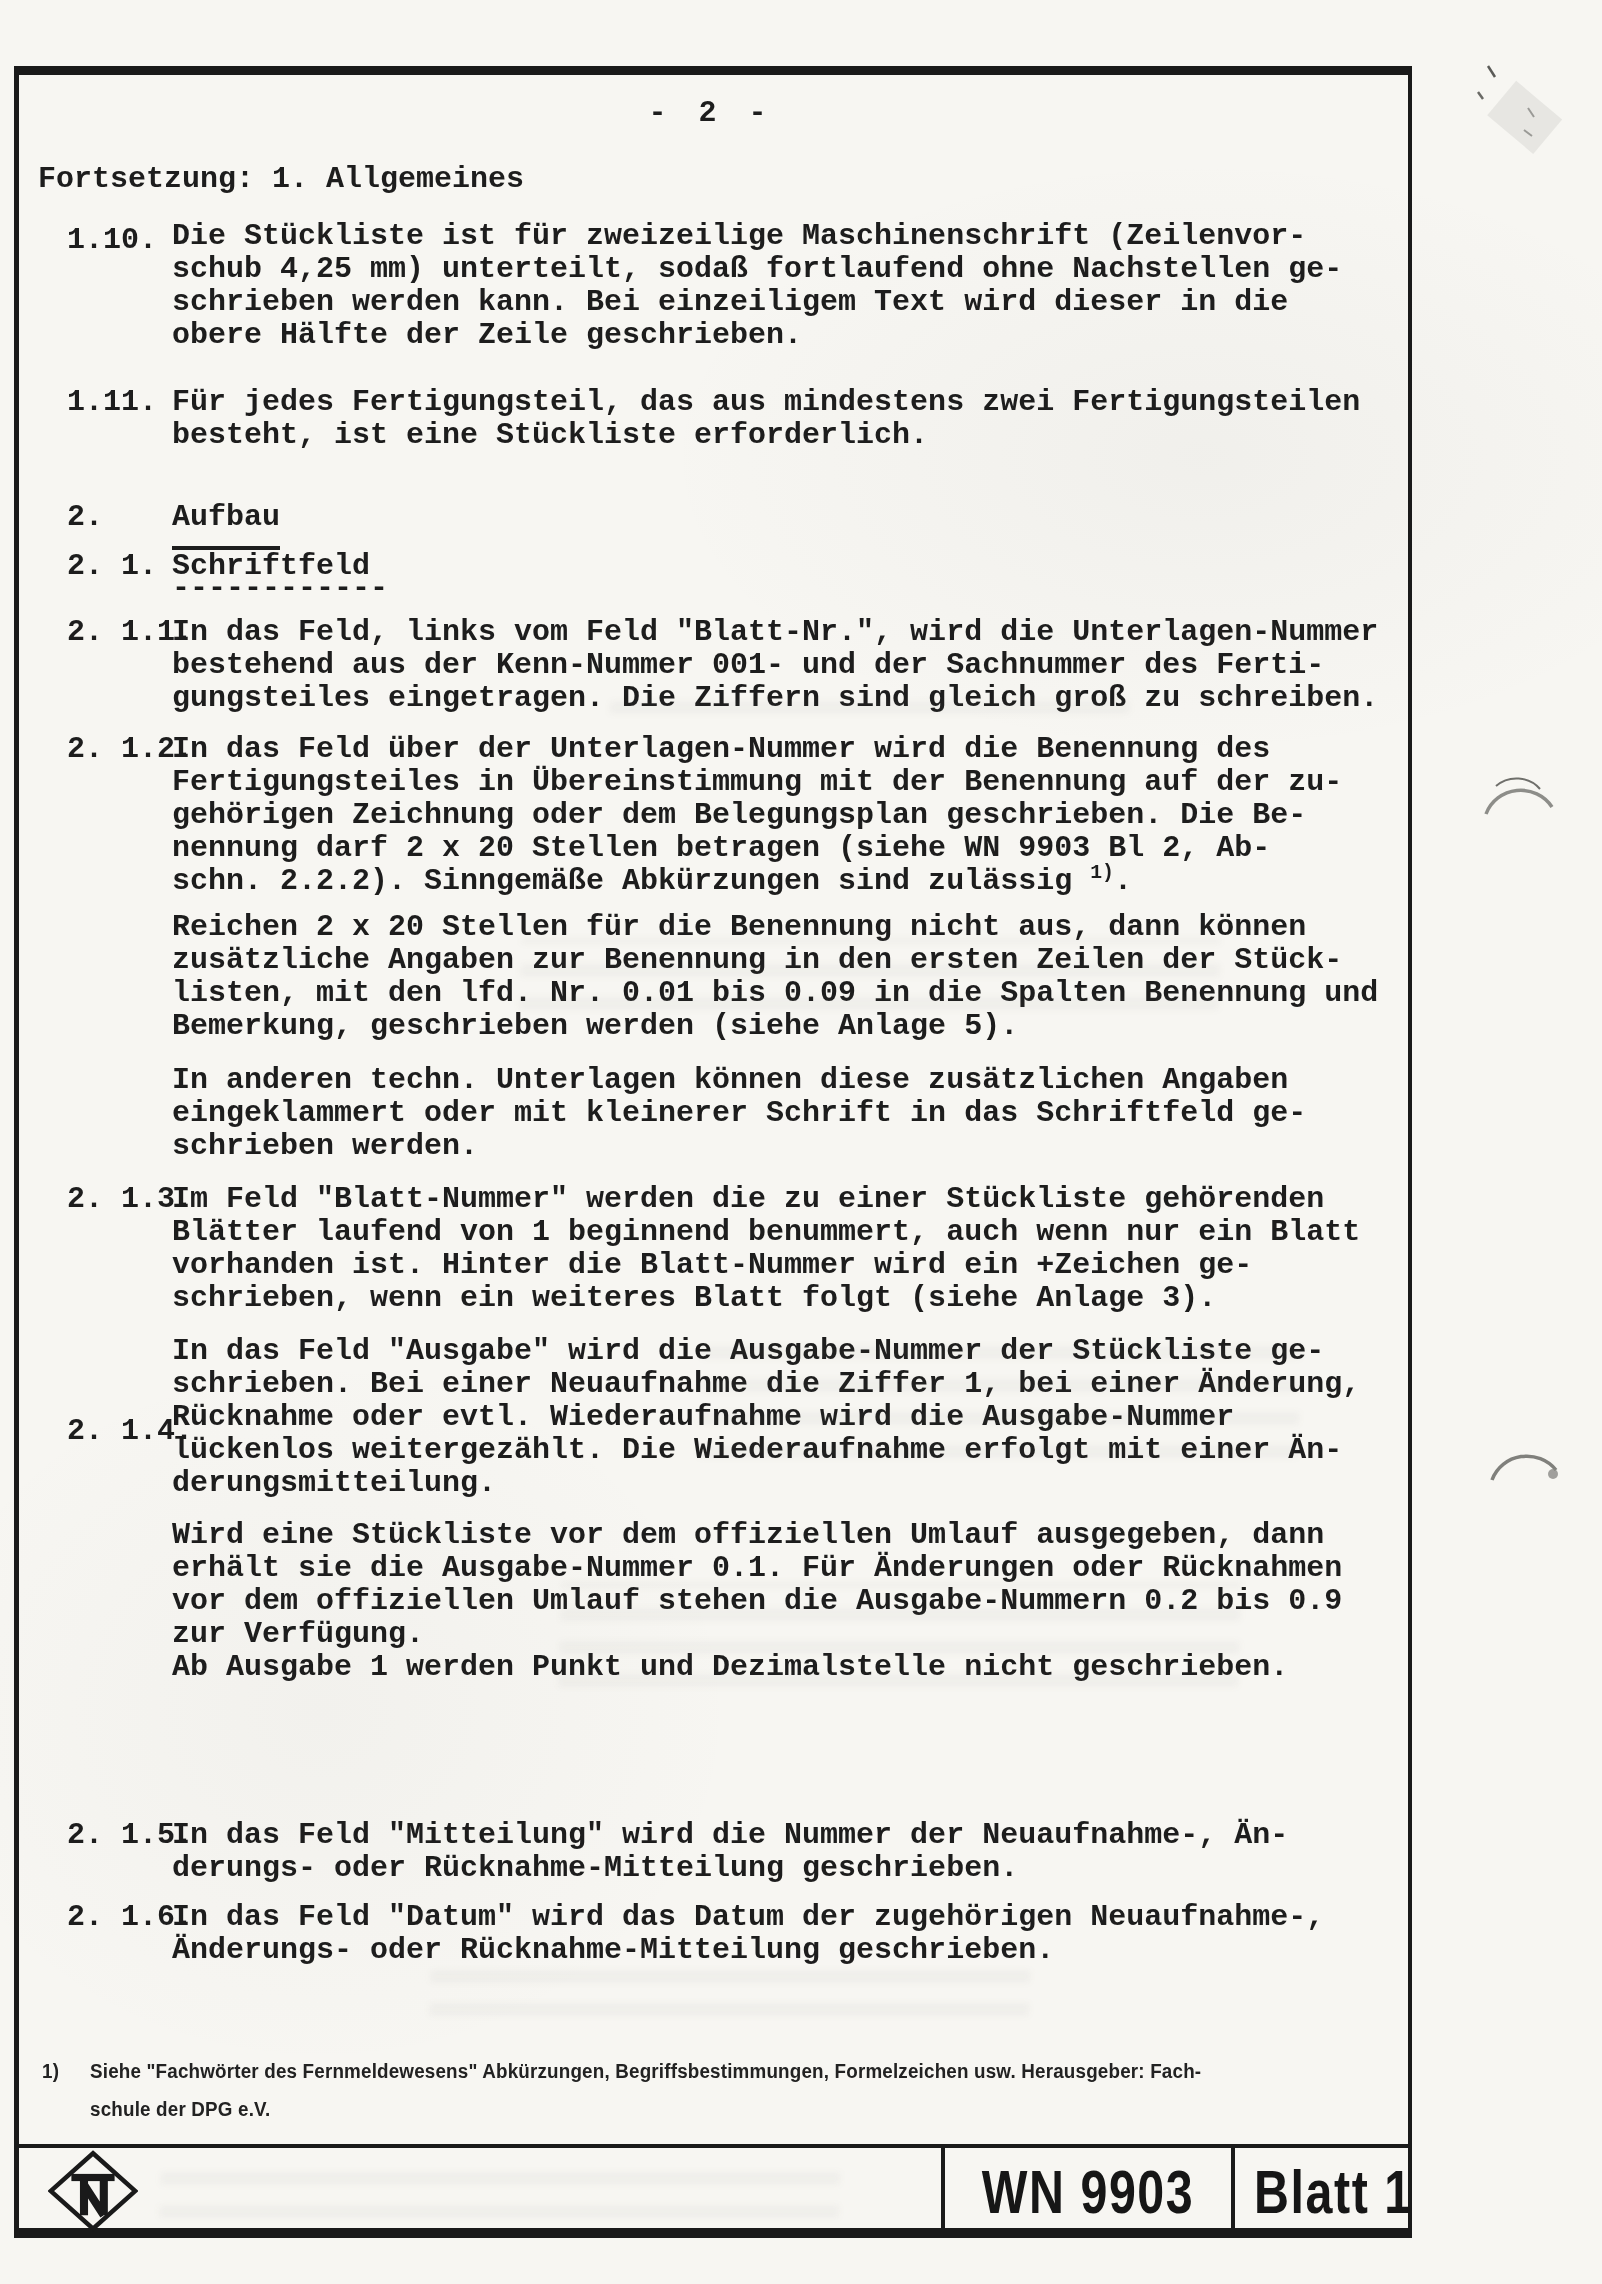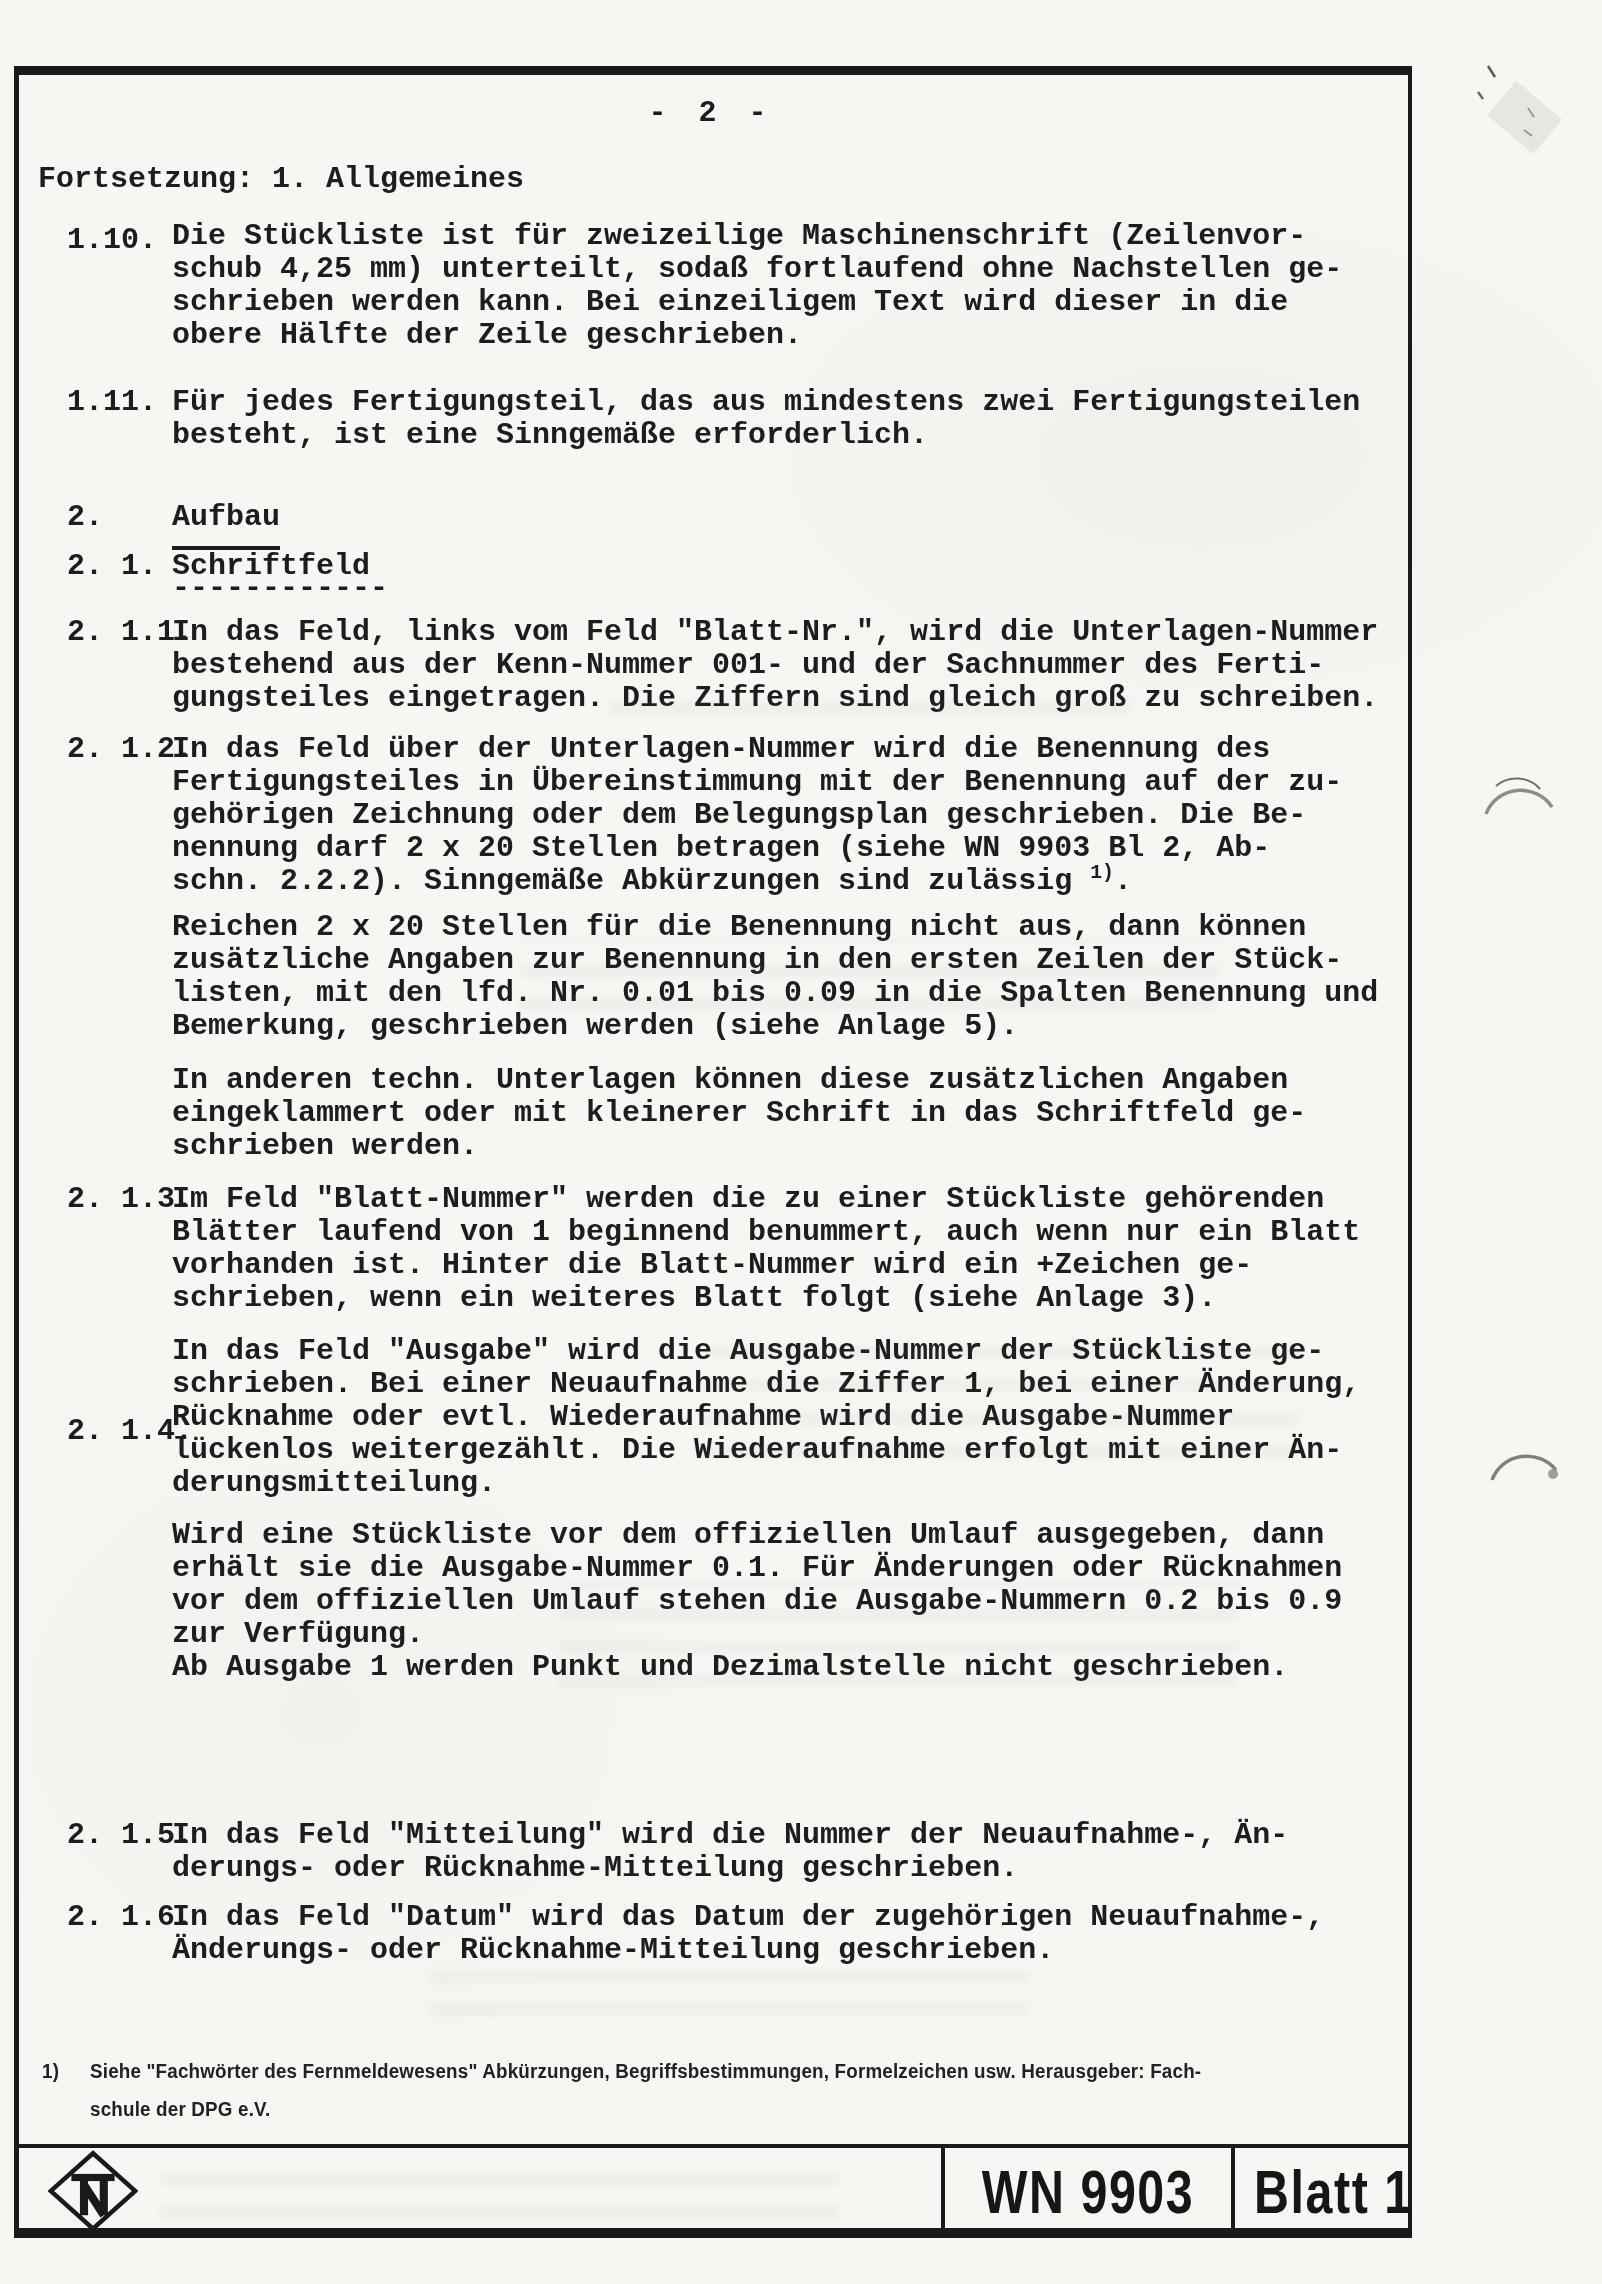--- a/index.html
+++ b/index.html
@@ -72,21 +72,21 @@
   <div class="abs mono" style="left:38px;top:163px">Fortsetzung: 1. Allgemeines</div>
 
   <div class="num mono" style="top:224px">1.10.</div>
   <div class="bodycol mono" style="top:220px">Die Stückliste ist für zweizeilige Maschinenschrift (Zeilenvor-
 schub 4,25 mm) unterteilt, sodaß fortlaufend ohne Nachstellen ge-
 schrieben werden kann. Bei einzeiligem Text wird dieser in die
 obere Hälfte der Zeile geschrieben.</div>
 
   <div class="num mono" style="top:386px">1.11.</div>
   <div class="bodycol mono" style="top:386px">Für jedes Fertigungsteil, das aus mindestens zwei Fertigungsteilen
-besteht, ist eine Sinngemäße erforderlich.</div>
+besteht, ist eine Stückliste erforderlich.</div>
 
   <div class="num mono" style="top:501px">2.</div>
   <div class="bodycol mono" style="top:501px"><span class="u-solid">Aufbau</span></div>
 
   <div class="num mono" style="top:550px">2. 1.</div>
   <div class="bodycol mono" style="top:550px">Schriftfeld</div>
   <div class="bodycol mono" style="top:572px">------------</div>
 
   <div class="num mono" style="top:616px">2. 1.1.</div>
   <div class="bodycol mono" style="top:616px">In das Feld, links vom Feld "Blatt-Nr.", wird die Unterlagen-Nummer

